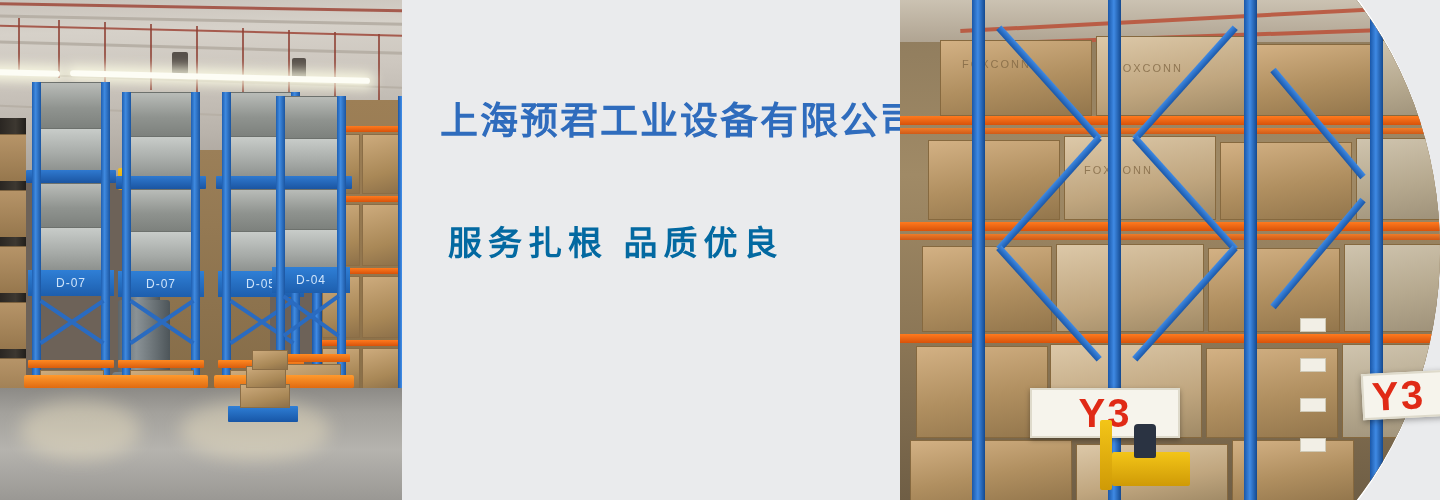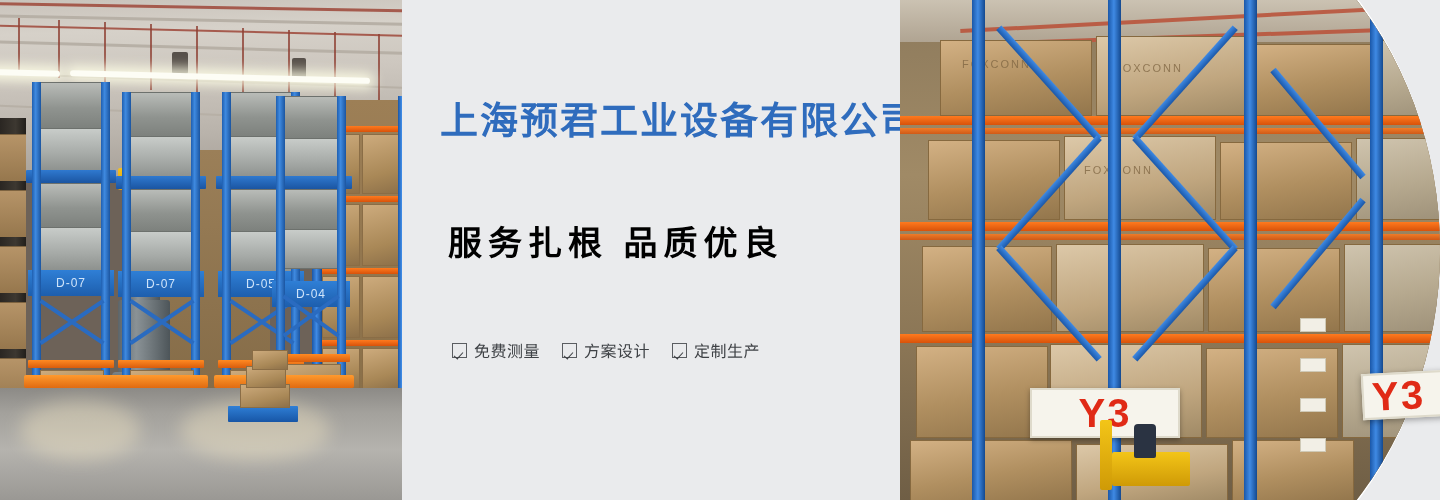--- a/index.html
+++ b/index.html
@@ -72,21 +72,21 @@
   .rp-person{position:absolute;background:#2a3342;border-radius:4px 4px 2px 2px;}
   .rp-ceil{position:absolute;left:0;right:0;top:0;height:42px;background:linear-gradient(180deg,#cbc2b2,#b0a492);}
   .rp-redpipe{position:absolute;height:4px;background:#b9543c;opacity:.9;}
 
   
   .content{position:absolute;left:440px;top:0;width:470px;height:500px;}
   .title{position:absolute;left:0;top:102px;font-size:38px;font-weight:bold;color:#2f6cbd;letter-spacing:2px;
     white-space:nowrap;line-height:1;}
   .subtitle{position:absolute;left:2px;top:162px;width:420px;font-size:14.5px;color:#4f5256;line-height:1.75;
     letter-spacing:.3px;}
-  .slogan{position:absolute;left:8px;top:226px;font-size:34px;font-weight:bold;color:#000000;letter-spacing:6px;
+  .slogan{position:absolute;left:8px;top:226px;font-size:34px;font-weight:bold;color:#0369a1;letter-spacing:6px;
     white-space:nowrap;line-height:1;}
   .cta{position:absolute;left:10px;top:277px;height:37px;background:#2a6cb8;color:#ffffff;font-size:19px;
     display:flex;align-items:center;justify-content:center;padding:0 24px;letter-spacing:1px;border:none;
     font-family:"Liberation Sans","DejaVu Sans",sans-serif;cursor:pointer;}
   .features{position:absolute;left:12px;top:338px;display:flex;align-items:center;gap:22px;}
   .feat{display:flex;align-items:center;gap:7px;}
   .feat .chk{width:15px;height:15px;flex:0 0 15px;border:1.5px solid #5a5d61;position:relative;box-sizing:border-box;background:transparent;}
   .feat .chk:after{content:"";position:absolute;left:2.5px;top:6px;width:4px;height:8px;border:solid #3a3d41;
     border-width:0 1.8px 1.8px 0;transform:rotate(42deg);}
   .feat .ftxt{font-size:16px;color:#3f4246;letter-spacing:.5px;white-space:nowrap;}
@@ -211,21 +211,21 @@
         <div class="brace" style="top:320px;width:76px;left:2px;transform:rotate(-32deg);"></div>
         <div class="base"></div>
       </div>
 
       <div class="rack" style="left:276px;top:96px;bottom:112px;width:70px;">
         <div class="tote" style="left:5px;top:0;width:56px;height:42px;"></div>
         <div class="tote wrap" style="left:5px;top:42px;width:56px;height:38px;"></div>
         <div class="blue-beam" style="top:80px;"></div>
         <div class="tote" style="left:5px;top:93px;width:56px;height:40px;"></div>
         <div class="tote wrap" style="left:5px;top:133px;width:56px;height:38px;"></div>
-        <div class="rack-label" style="top:185px;text-align:right;">D-04</div>
+        <div class="rack-label" style="top:171px;text-align:right;">D-04</div>
         <div class="upright l"></div>
         <div class="upright r"></div>
         <div class="brace" style="top:218px;width:68px;left:1px;transform:rotate(36deg);"></div>
         <div class="brace" style="top:218px;width:68px;left:1px;transform:rotate(-36deg);"></div>
         <div class="beam" style="top:258px;"></div>
         <div class="cartonbox" style="left:7px;top:268px;width:56px;height:34px;"></div>
         <div class="brace" style="top:312px;width:68px;left:1px;transform:rotate(34deg);"></div>
         <div class="brace" style="top:312px;width:68px;left:1px;transform:rotate(-34deg);"></div>
         <div class="base"></div>
       </div>
@@ -237,34 +237,20 @@
       <div class="pallet-blue" style="left:228px;bottom:78px;width:70px;height:16px;"></div>
       <div class="cartonbox" style="left:240px;bottom:92px;width:48px;height:22px;"></div>
       <div class="cartonbox" style="left:246px;bottom:112px;width:38px;height:20px;"></div>
       <div class="cartonbox" style="left:252px;bottom:130px;width:34px;height:18px;"></div>
     </div>
   </div>
 
   <div class="content">
     <div class="title">上海预君工业设备有限公司</div>
     <div class="slogan">服务扎根  品质优良</div>
-    <div class="features">
-      <div class="feat">
-        <span class="chk"></span>
-        <span class="ftxt">免费测量</span>
-      </div>
-      <div class="feat">
-        <span class="chk"></span>
-        <span class="ftxt">方案设计</span>
-      </div>
-      <div class="feat">
-        <span class="chk"></span>
-        <span class="ftxt">定制生产</span>
-      </div>
-    </div>
   </div>
 
   <div class="right-photo">
     <div class="rp-arcwhite"></div>
     <div class="rp-clip">
       <div class="rp-inner">
         <div class="rp-scene">
 
           <div class="rp-ceil"></div>
           <div class="rp-redpipe" style="left:60px;top:16px;width:500px;transform:rotate(-3deg);"></div>

